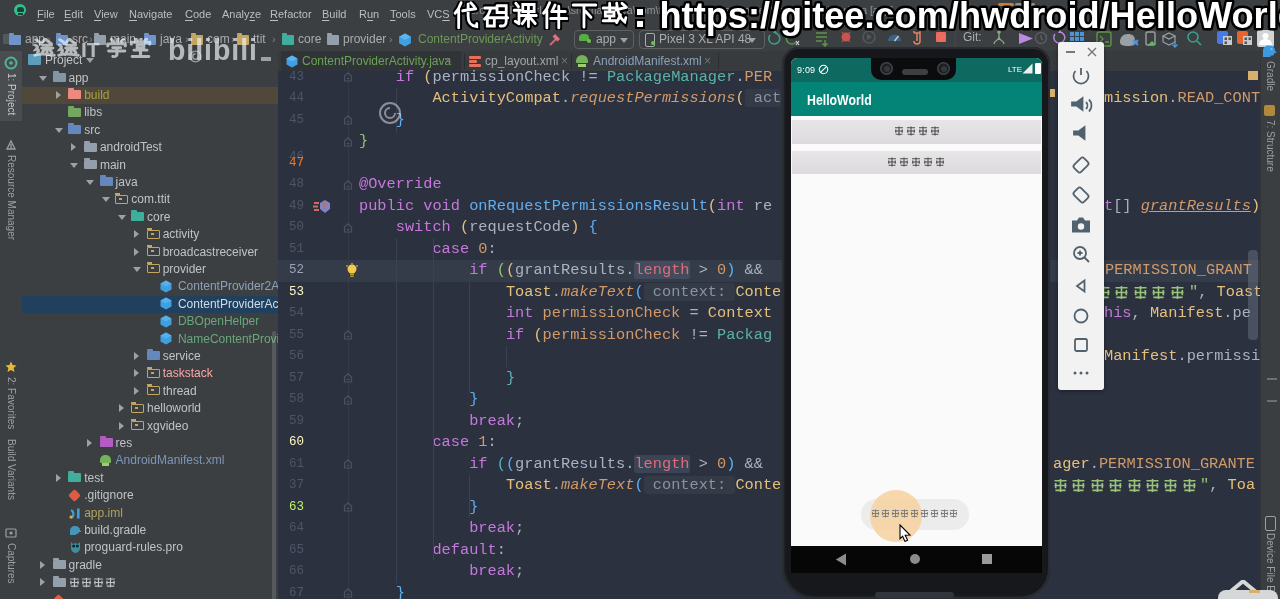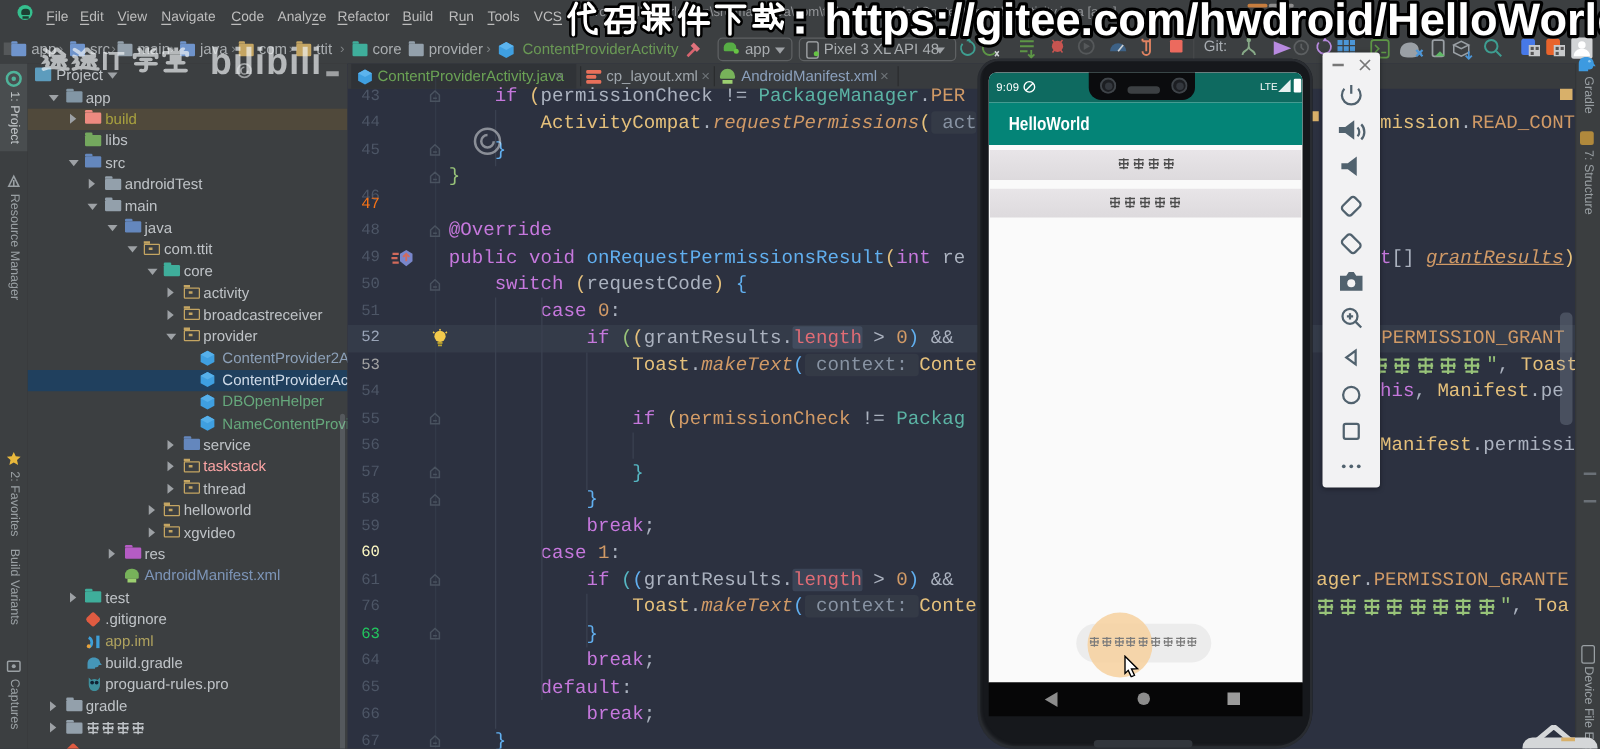--- a/index.html
+++ b/index.html
@@ -414,45 +414,46 @@
 <div class="gut" style="left:0;top:15.5px;color:#4d5666">43</div>
 <div class="gut" style="left:0;top:37.0px;color:#4d5666">44</div>
 <div class="gut" style="left:0;top:58.5px;color:#4d5666">45</div>
 <div class="gut" style="left:0;top:96px;color:#4d5666">46</div>
 <div class="gut" style="left:0;top:101.5px;color:#f97316">47</div>
 <div class="gut" style="left:0;top:123.0px;color:#4d5666">48</div>
 <div class="gut" style="left:0;top:144.5px;color:#4d5666">49</div>
 <div class="gut" style="left:0;top:166.0px;color:#4d5666">50</div>
 <div class="gut" style="left:0;top:187.5px;color:#4d5666">51</div>
 <div class="gut" style="left:0;top:209.0px;color:#9aa5b8">52</div>
-<div class="gut" style="left:0;top:230.5px;color:#a3a3a3">53</div>
+<div class="gut" style="left:0;top:230.5px;color:#fef9c3">53</div>
 <div class="gut" style="left:0;top:252.0px;color:#4d5666">54</div>
 <div class="gut" style="left:0;top:273.5px;color:#4d5666">55</div>
 <div class="gut" style="left:0;top:295.0px;color:#4d5666">56</div>
 <div class="gut" style="left:0;top:316.5px;color:#4d5666">57</div>
 <div class="gut" style="left:0;top:338.0px;color:#4d5666">58</div>
 <div class="gut" style="left:0;top:359.5px;color:#4d5666">59</div>
 <div class="gut" style="left:0;top:381.0px;color:#fef9c3">60</div>
 <div class="gut" style="left:0;top:402.5px;color:#4d5666">61</div>
-<div class="gut" style="left:0;top:424.0px;color:#4d5666">76</div>
-<div class="gut" style="left:0;top:445.5px;color:#22c55e">63</div>
+<div class="gut" style="left:0;top:424.0px;color:#4d5666">37</div>
+<div class="gut" style="left:0;top:445.5px;color:#bef264">63</div>
 <div class="gut" style="left:0;top:467.0px;color:#4d5666">64</div>
 <div class="gut" style="left:0;top:488.5px;color:#4d5666">65</div>
 <div class="gut" style="left:0;top:510.0px;color:#4d5666">66</div>
 <div class="gut" style="left:0;top:531.5px;color:#4d5666">67</div>
 <div class="ln" style="top:15.5px">    <span class="k">if</span> <span class="py">(</span>permissionCheck != <span class="pk">PackageManager</span>.<span class="num">PER</span></div>
 <div class="ln" style="top:37.0px">        <span class="cls">ActivityCompat</span>.<span class="mth">requestPermissions</span><span class="py">(</span><span class="hint"> act</span></div>
 <div class="ln" style="top:58.5px">    <span class="pb">}</span></div>
 <div class="ln" style="top:80.0px"><span class="pg">}</span></div>
 <div class="ln" style="top:123.0px"><span class="k">@Override</span></div>
 <div class="ln" style="top:144.5px"><span class="k">public</span> <span class="k">void</span> <span class="fn">onRequestPermissionsResult</span><span class="py">(</span><span class="k">int</span> re</div>
 <div class="ln" style="top:166.0px">    <span class="k">switch</span> <span class="py">(</span>requestCode<span class="py">)</span> <span class="pb">{</span></div>
 <div class="ln" style="top:187.5px">        <span class="k">case</span> <span class="num">0</span>:</div>
 <div class="ln" style="top:209.0px">            <span class="k">if</span> <span class="pg">(</span><span class="py">(</span>grantResults.<span class="fld hl">length</span> &gt; <span class="num">0</span><span class="pb">)</span> &amp;&amp;</div>
 <div class="ln" style="top:230.5px">                <span class="cls">Toast</span>.<span class="mth">makeText</span><span class="pb">(</span><span class="hint"> context: </span><span class="cls">Content</span></div>
+<div class="ln" style="top:252.0px">                <span class="k">int</span> <span class="num">permissionCheck</span> = <span class="cls">Context</span></div>
 <div class="ln" style="top:273.5px">                <span class="k">if</span> <span class="py">(</span><span class="num">permissionCheck</span> != <span class="pk">Packag</span></div>
 <div class="ln" style="top:316.5px">                <span class="pt">}</span></div>
 <div class="ln" style="top:338.0px">            <span class="pb">}</span></div>
 <div class="ln" style="top:359.5px">            <span class="k">break</span>;</div>
 <div class="ln" style="top:381.0px">        <span class="k">case</span> <span class="num">1</span>:</div>
 <div class="ln" style="top:402.5px">            <span class="k">if</span> <span class="pt">(</span><span class="pb">(</span>grantResults.<span class="fld hl">length</span> &gt; <span class="num">0</span><span class="pb">)</span> &amp;&amp;</div>
 <div class="ln" style="top:424.0px">                <span class="cls">Toast</span>.<span class="mth">makeText</span><span class="pb">(</span><span class="hint"> context: </span><span class="cls">Content</span></div>
 <div class="ln" style="top:445.5px">            <span class="pb">}</span></div>
 <div class="ln" style="top:467.0px">            <span class="k">break</span>;</div>
 <div class="ln" style="top:488.5px">        <span class="k">default</span>:</div>

